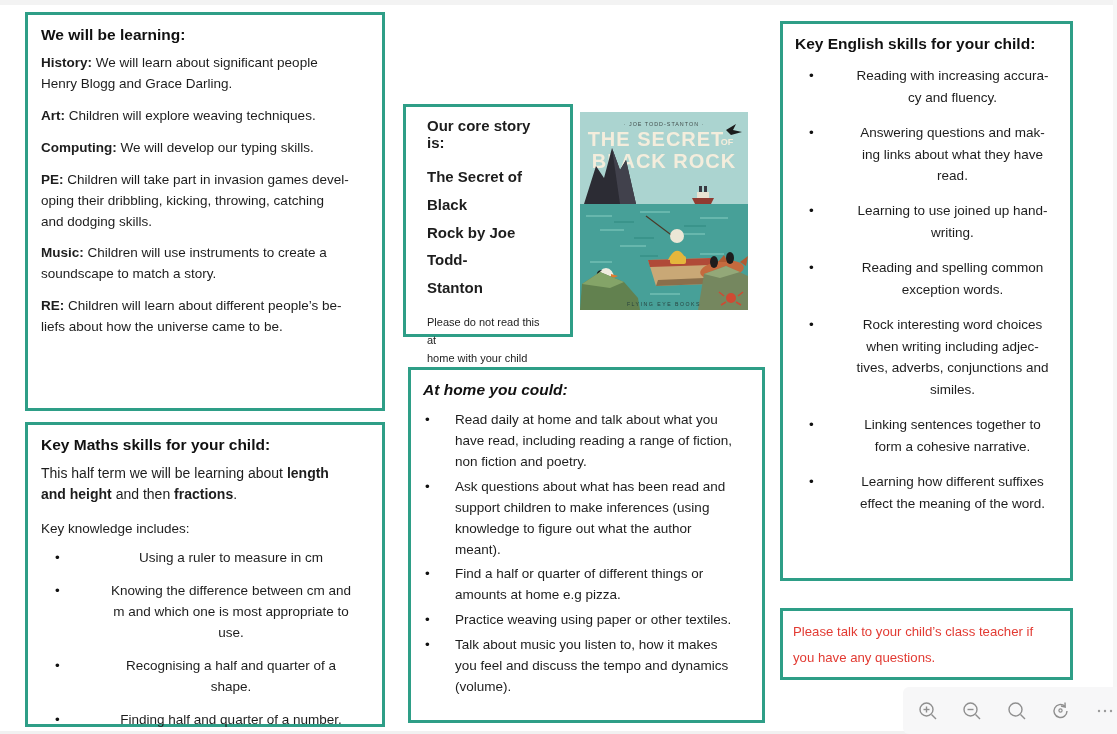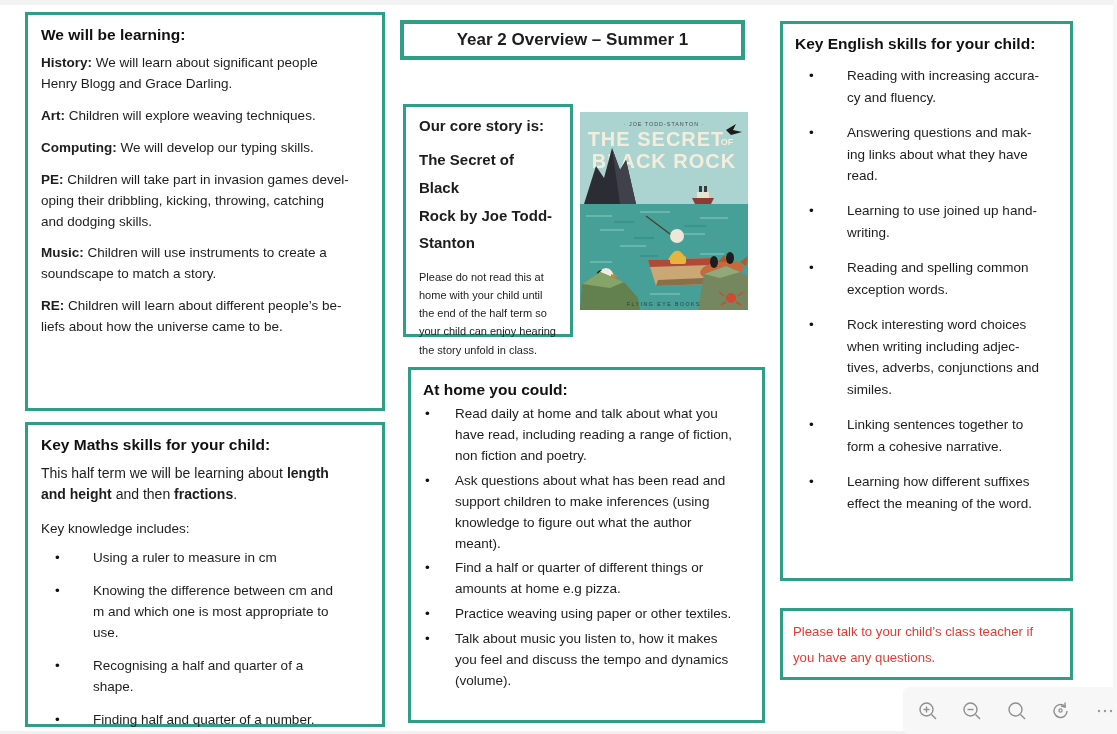--- a/index.html
+++ b/index.html
@@ -14,35 +14,35 @@
   .pre{white-space:pre-line;}
   .b{font-weight:bold;}
   h3.boxhead{margin:0 0 9px 0;font-size:15.5px;font-weight:bold;color:#111;}
   .para{font-size:13.5px;line-height:1.55;margin:0 0 11px 0;}
   .para .lead{font-weight:bold;}
   .bul{display:flex;font-size:13.5px;line-height:1.55;}
   .bul .dot{flex:0 0 auto;color:#111;}
   .bul .txt{flex:1 1 auto;}
   
   .wide .dot{width:14px;margin-left:14px;}
-  .wide .txt{margin-left:24px;}
+  .wide .txt{margin-left:24px;text-align:center;}
   
   .narrow .dot{width:16px;margin-left:2px;}
   .narrow .txt{margin-left:14px;}
   #title-banner{
     left:400px;top:20px;width:345px;height:40px;border-width:4px;
     display:flex;align-items:center;justify-content:center;
   }
   #title-banner .t{font-size:17px;font-weight:bold;}
   #learning-box{left:25px;top:12px;width:360px;height:399px;padding:11px 13px;}
   #maths-box{left:25px;top:422px;width:360px;height:305px;padding:11px 13px;}
   #maths-box .intro{font-size:14px;line-height:1.5;margin:0 0 10px 0;}
   #maths-box .sub{font-size:13.5px;margin:16px 0 12px 0;}
   #maths-box .bul{margin-bottom:12px;}
-  #core-box{left:403px;top:104px;width:170px;height:233px;padding:10px 13px;}
+  #core-box{left:403px;top:104px;width:170px;height:233px;padding:10px 21px;}
   #core-box .head{font-size:15px;font-weight:bold;margin:0 0 12px 0;}
   #core-box .storytitle{font-size:15px;font-weight:bold;line-height:1.85;margin:0 0 10px 0;}
   #core-box .note{font-size:11px;line-height:1.65;}
   #home-box{left:408px;top:367px;width:357px;height:356px;padding:11px 12px;}
   #home-box .bul{margin-bottom:4px;}
   #english-box{left:780px;top:21px;width:293px;height:560px;padding:11px 12px;}
   #english-box .bul{margin-bottom:13px;line-height:1.62;}
   #notice-box{left:780px;top:608px;width:293px;height:72px;padding:8px 6px 8px 10px;}
   #notice-box .txt{color:#e23b33;font-size:13.2px;line-height:1.95;}
   #cover{position:absolute;left:580px;top:112px;width:168px;height:198px;}
@@ -54,23 +54,20 @@
 </style>
 </head>
 <body>
 
 <div id="screen">
 
   <div class="edge" style="left:0;top:0;width:1117px;height:5px;"></div>
   <div class="edge" style="left:1113px;top:0;width:4px;height:734px;background:#f6f6f6;"></div>
   <div class="edge" style="left:0;top:731px;width:1117px;height:3px;background:#f1f1f1;"></div>
 
-  <div class="gbox" id="title-banner">
-    <span class="t">Year 2 Overview – Summer 1</span>
-  </div>
 
   <div class="gbox" id="learning-box">
     <h3 class="boxhead">We will be learning:</h3>
     <p class="para"><span class="lead">History:</span><span class="pre"> We will learn about significant people
 Henry Blogg and Grace Darling.</span></p>
     <p class="para"><span class="lead">Art:</span><span class="pre"> Children will explore weaving techniques.</span></p>
     <p class="para"><span class="lead">Computing:</span><span class="pre"> We will develop our typing skills.</span></p>
     <p class="para"><span class="lead">PE:</span><span class="pre"> Children will take part in invasion games devel-
 oping their dribbling, kicking, throwing, catching
 and dodging skills.</span></p>
@@ -178,21 +175,21 @@
       <path d="M124 162 L146 154 L160 160 L140 166 Z" fill="#93a878"></path>
       <ellipse cx="134" cy="150" rx="4" ry="6" fill="#1d1d1d"></ellipse>
       <ellipse cx="150" cy="146" rx="4" ry="6" fill="#1d1d1d"></ellipse>
       <circle cx="151" cy="186" r="5" fill="#cf4a33"></circle>
       <path d="M144 184 l-5 -4 M158 184 l5 -4 M146 190 l-5 3 M156 190 l5 3" stroke="#cf4a33" stroke-width="1.5" fill="none"></path>
     </g>
     <text x="84" y="194" font-size="5.2" text-anchor="middle" fill="#27423e" font-family="Liberation Sans,sans-serif" letter-spacing="1.5">FLYING EYE BOOKS</text>
   </svg>
 
   <div class="gbox" id="home-box">
-    <h3 class="boxhead" style="margin-bottom:5px;">At home you could:</h3>
+    <h3 class="boxhead" style="margin-bottom:11px;font-style:italic;">At home you could:</h3>
     <div class="bul narrow">
         <span class="dot">•</span>
         <span class="txt pre">Read daily at home and talk about what you
 have read, including reading a range of fiction,
 non fiction and poetry.</span>
       </div>
     <div class="bul narrow">
         <span class="dot">•</span>
         <span class="txt pre">Ask questions about what has been read and
 support children to make inferences (using

